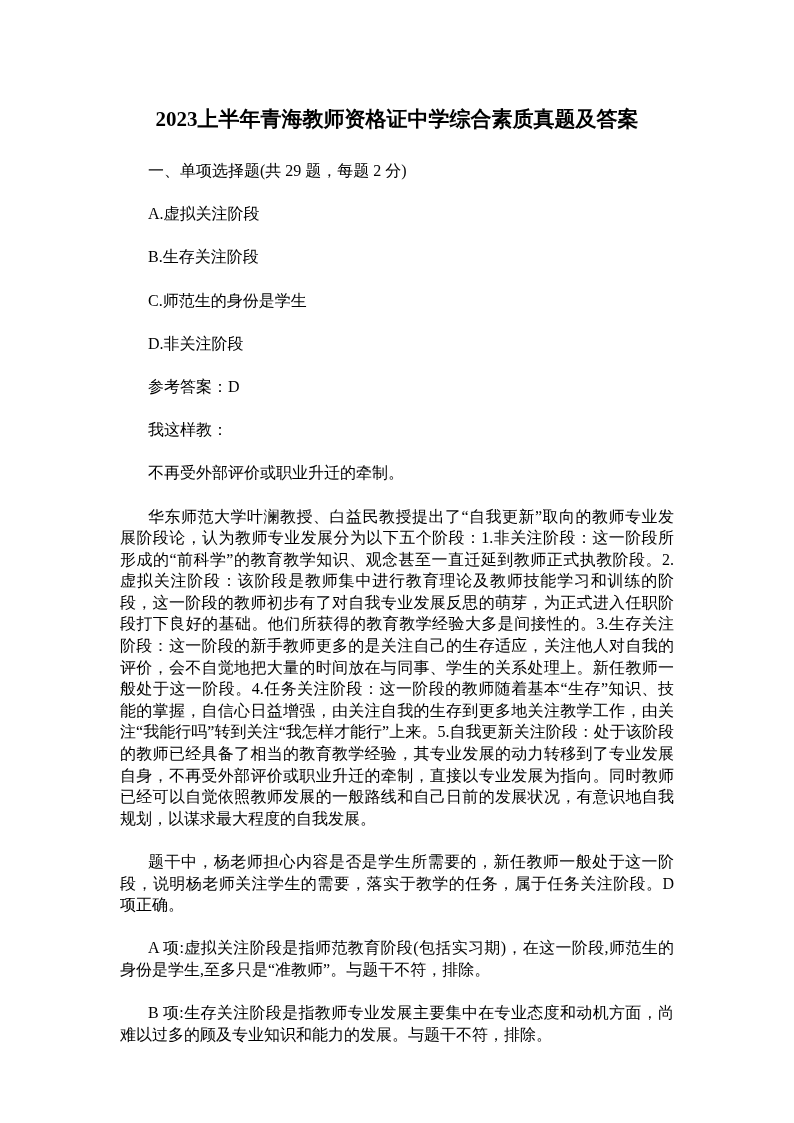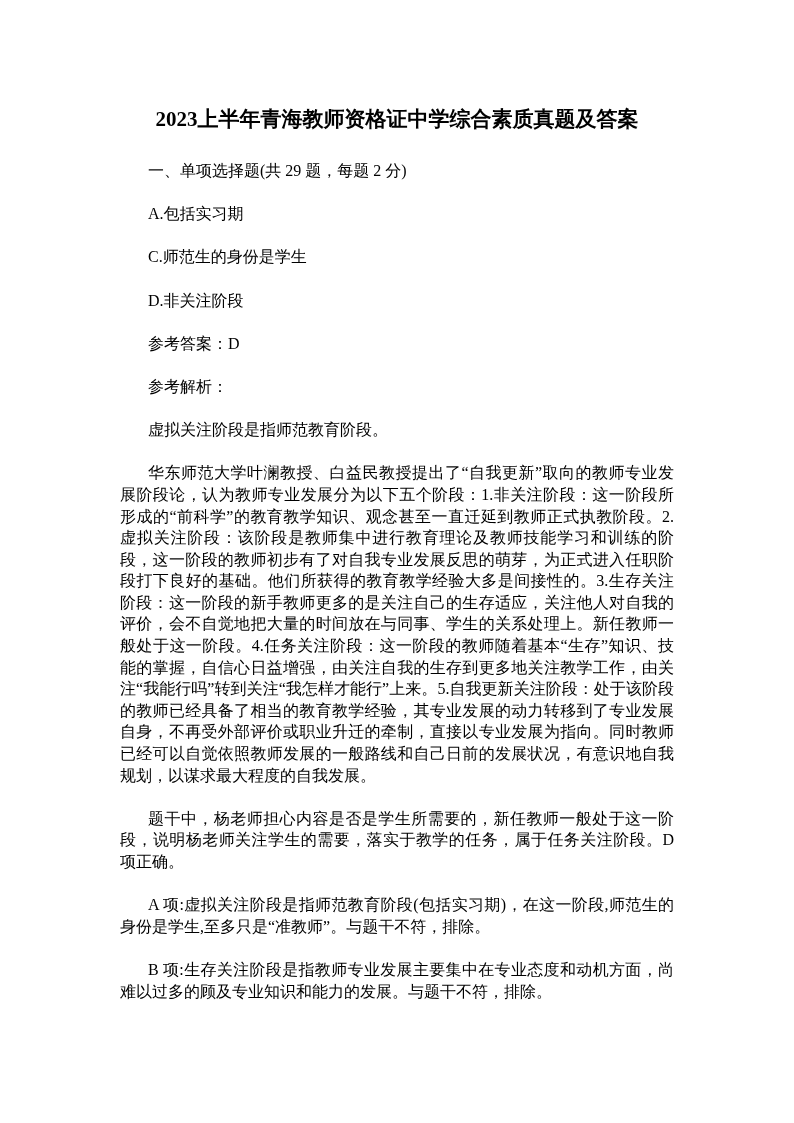--- a/index.html
+++ b/index.html
@@ -39,32 +39,33 @@
 </head>
 <body>
 
 <div class="page">
 
   <h1 class="doc-title">2023上半年青海教师资格证中学综合素质真题及答案</h1>
 
   <p class="para">一、单项选择题(共 29 题，每题 2 分)</p>
 
 
-  <p class="para">A.包括实习期</p>
+  <p class="para">A.虚拟关注阶段</p>
 
+  <p class="para">B.生存关注阶段</p>
 
   <p class="para">C.师范生的身份是学生</p>
 
   <p class="para">D.非关注阶段</p>
 
   <p class="para">参考答案：D</p>
 
-  <p class="para">参考解析：</p>
+  <p class="para">我这样教：</p>
 
-  <p class="para">虚拟关注阶段是指师范教育阶段。</p>
+  <p class="para">不再受外部评价或职业升迁的牵制。</p>
 
   <p class="para">华东师范大学叶澜教授、白益民教授提出了“自我更新”取向的教师专业发展阶段论，认为教师专业发展分为以下五个阶段：1.非关注阶段：这一阶段所形成的“前科学”的教育教学知识、观念甚至一直迁延到教师正式执教阶段。2.虚拟关注阶段：该阶段是教师集中进行教育理论及教师技能学习和训练的阶段，这一阶段的教师初步有了对自我专业发展反思的萌芽，为正式进入任职阶段打下良好的基础。他们所获得的教育教学经验大多是间接性的。3.生存关注阶段：这一阶段的新手教师更多的是关注自己的生存适应，关注他人对自我的评价，会不自觉地把大量的时间放在与同事、学生的关系处理上。新任教师一般处于这一阶段。4.任务关注阶段：这一阶段的教师随着基本“生存”知识、技能的掌握，自信心日益增强，由关注自我的生存到更多地关注教学工作，由关注“我能行吗”转到关注“我怎样才能行”上来。5.自我更新关注阶段：处于该阶段的教师已经具备了相当的教育教学经验，其专业发展的动力转移到了专业发展自身，不再受外部评价或职业升迁的牵制，直接以专业发展为指向。同时教师已经可以自觉依照教师发展的一般路线和自己日前的发展状况，有意识地自我规划，以谋求最大程度的自我发展。</p>
 
   <p class="para">题干中，杨老师担心内容是否是学生所需要的，新任教师一般处于这一阶段，说明杨老师关注学生的需要，落实于教学的任务，属于任务关注阶段。D 项正确。</p>
 
   <p class="para">A 项:虚拟关注阶段是指师范教育阶段(包括实习期)，在这一阶段,师范生的身份是学生,至多只是“准教师”。与题干不符，排除。</p>
 
   <p class="para">B 项:生存关注阶段是指教师专业发展主要集中在专业态度和动机方面，尚难以过多的顾及专业知识和能力的发展。与题干不符，排除。</p>
 
 </div>

